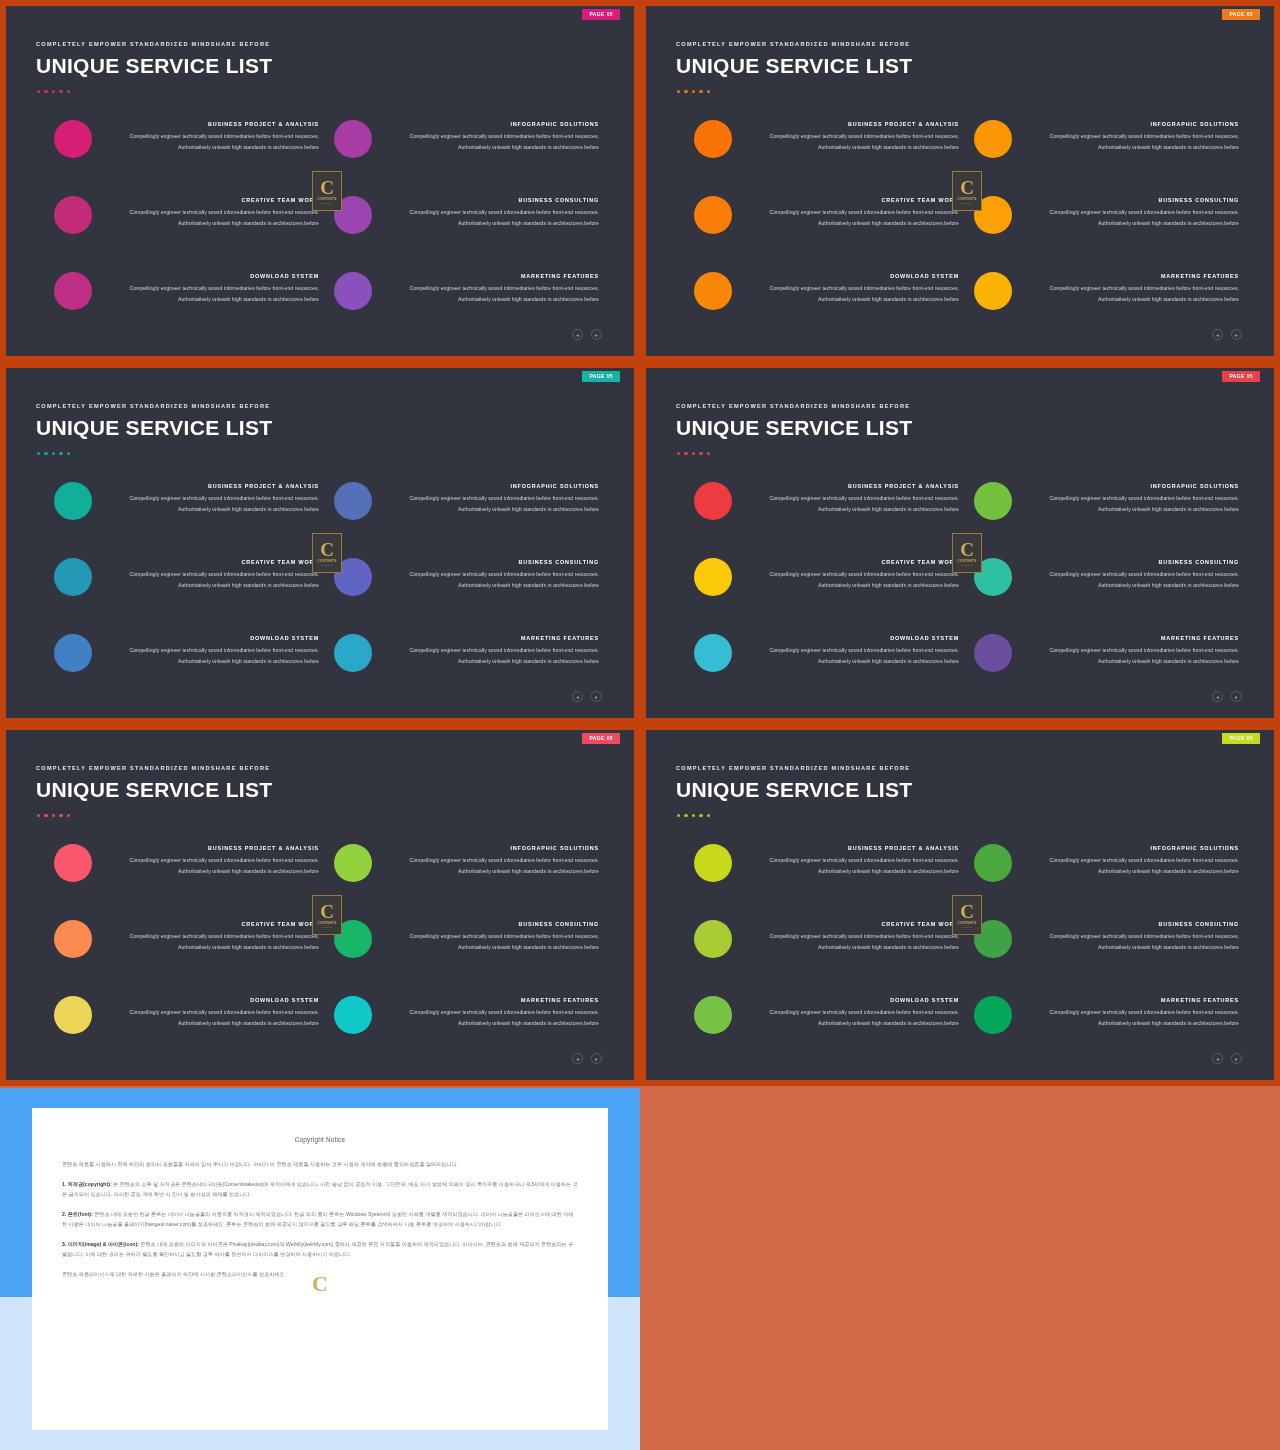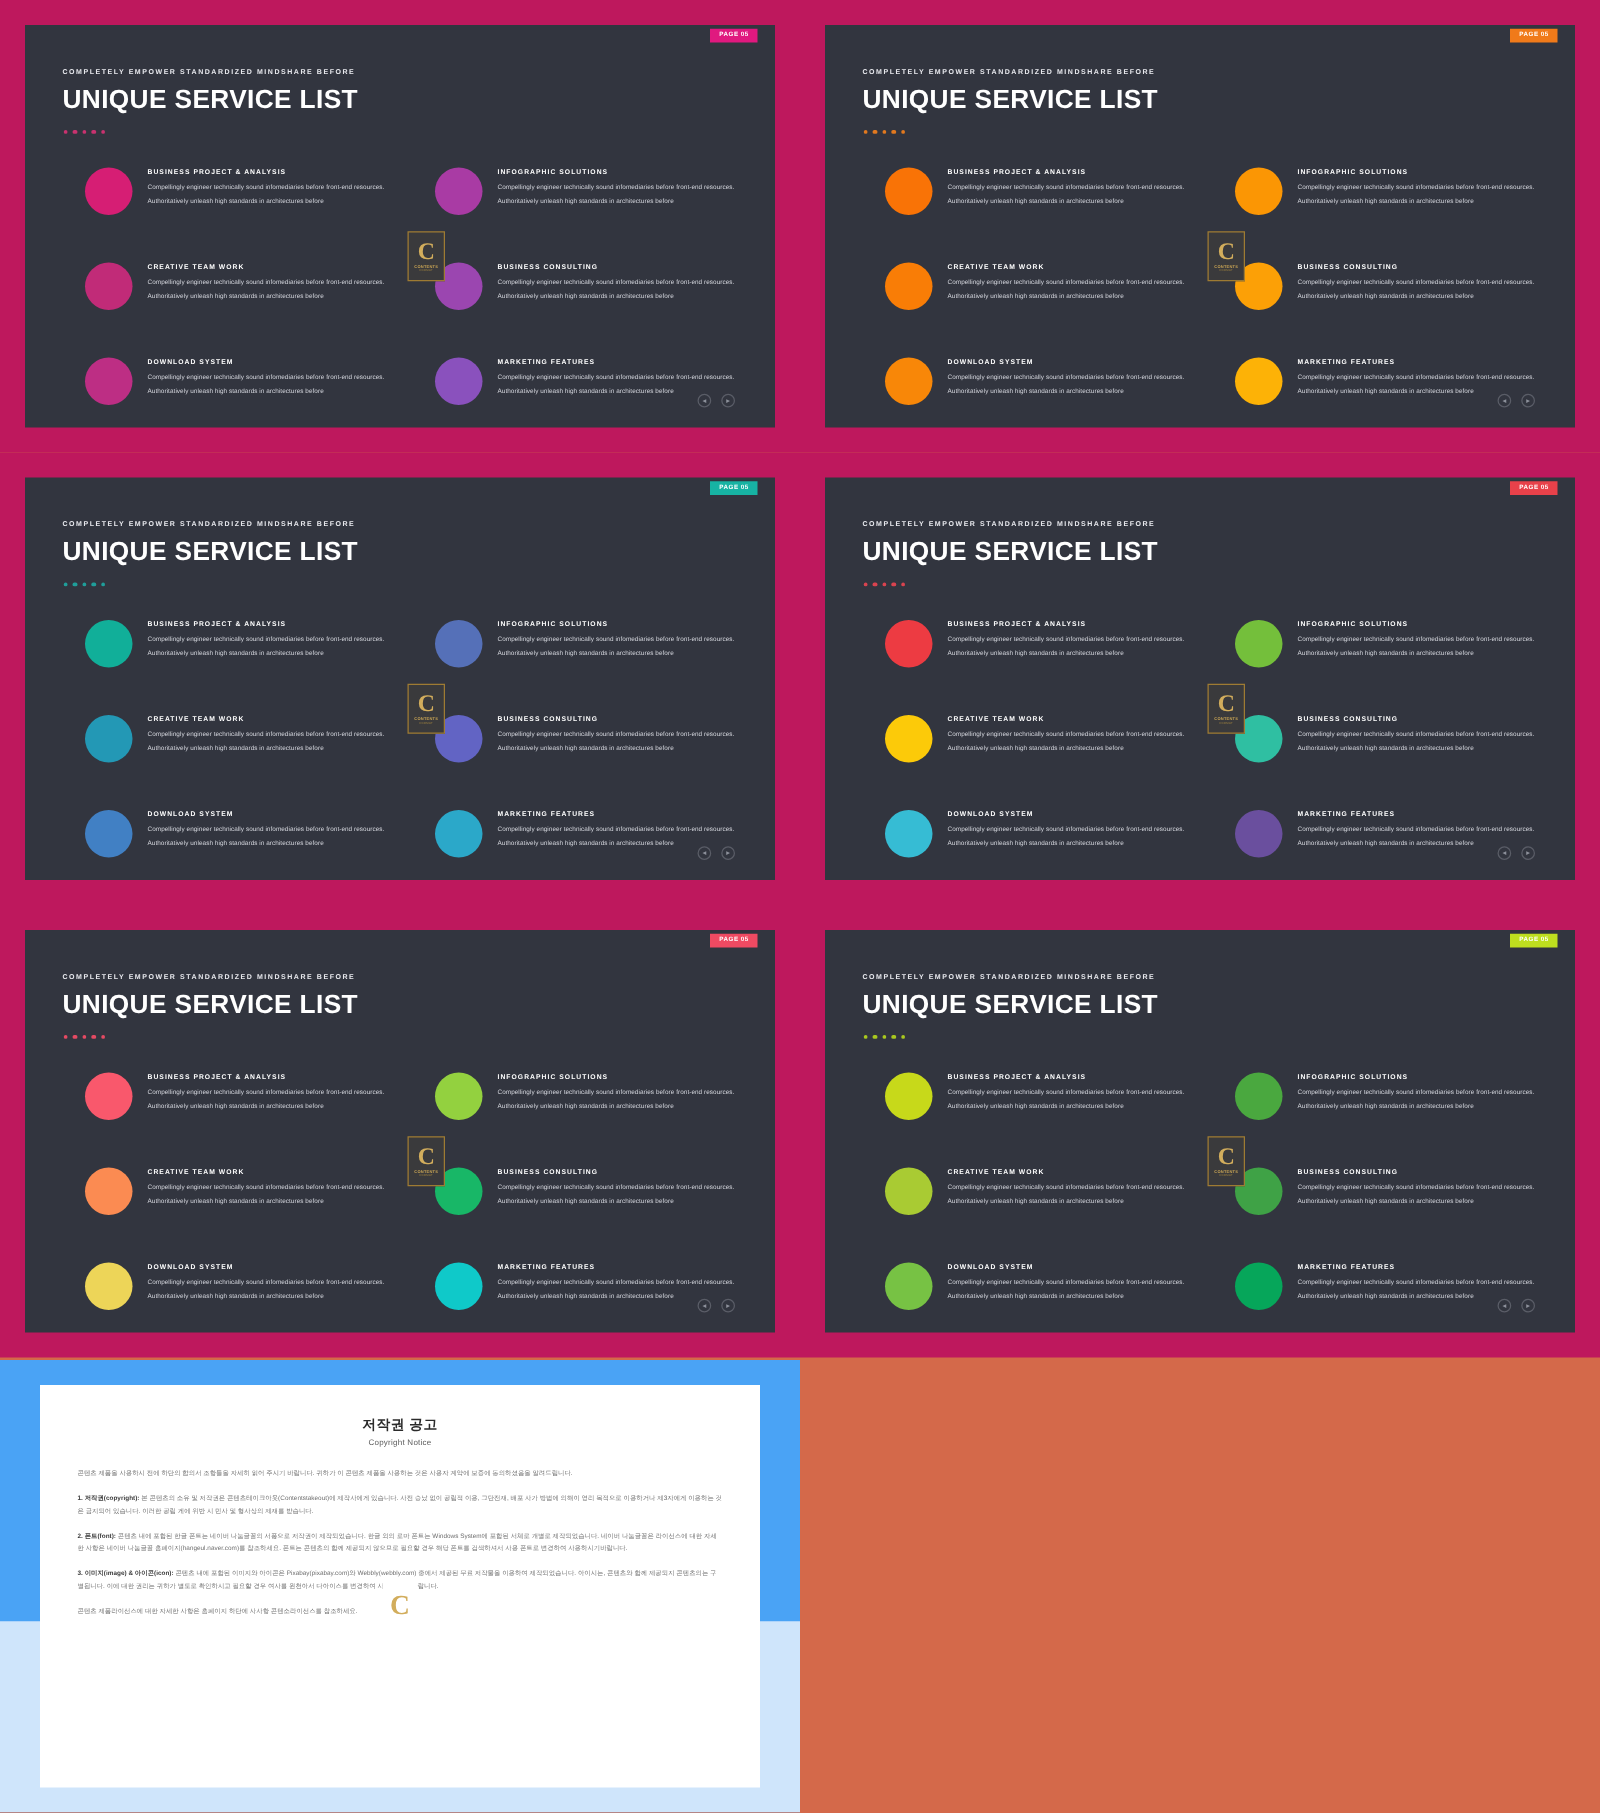--- a/index.html
+++ b/index.html
@@ -14,22 +14,23 @@
     position: relative;
     width: 1280px;
     height: 1450px;
   }
 
   
   .slide {
     position: absolute;
     width: 640px;
     height: 362px;
-    background: #be185d;
-    padding: 20px;
+    background: #c2410c;
+    padding: 6px;
+    text-align: right;
   }
   .slide-inner {
     position: relative;
     width: 100%;
     height: 100%;
     background: #32353f;
     overflow: hidden;
   }
 
   
@@ -656,21 +657,20 @@
       <div class="nav">
         <span>◂</span>
         <span>▸</span>
       </div>
     </div>
   </div>
 
   <div class="copy-panel">
     <div class="band"></div>
     <div class="copy-sheet">
-      <div class="copy-title">저작권 공고</div>
       <div class="copy-sub">Copyright Notice</div>
       <div class="copy-body">
         <p>콘텐츠 제품을 사용하시 전에 하단의 합의서 조항들을 자세히 읽어 주시기 바랍니다. 귀하가 이 콘텐츠 제품을 사용하는 것은 사용자 계약에 보증에 동의하셨음을 알려드립니다.</p>
         <p>
           <b>1. 저작권(copyright):</b><span> 본 콘텐츠의 소유 및 저작권은 콘텐츠테이크아웃(Contentstakeout)에 제작사에게 있습니다. 사전 승났 없이 공립적 이용, 그단전재, 배포 사가 방법에 의해이 영리 목적으로 이용하거나 제3자에게 이용하는 것은 금지되어 있습니다. 이러한 공립 게에 위반 시 민사 및 형사상의 제재를 받습니다.</span>
         </p>
         <p>
           <b>2. 폰트(font):</b><span> 콘텐츠 내에 포함된 한글 폰트는 네이버 나눔글꼴의 서풍으로 저작권이 제작되었습니다. 한글 외의 로마 폰트는 Windows System에 포함된 서체로 개별로 제작되었습니다. 네이버 나눔글꼴은 라이선스에 대한 자세한 사항은 네이버 나눔글꼴 홈페이지(hangeul.naver.com)를 참조하세요. 폰트는 콘텐츠의 함께 제공되지 않으므로 필요할 경우 해당 폰트를 검색하셔서 사용 폰트로 변경하여 사용하시기바랍니다.</span>
         </p>
         <p>

